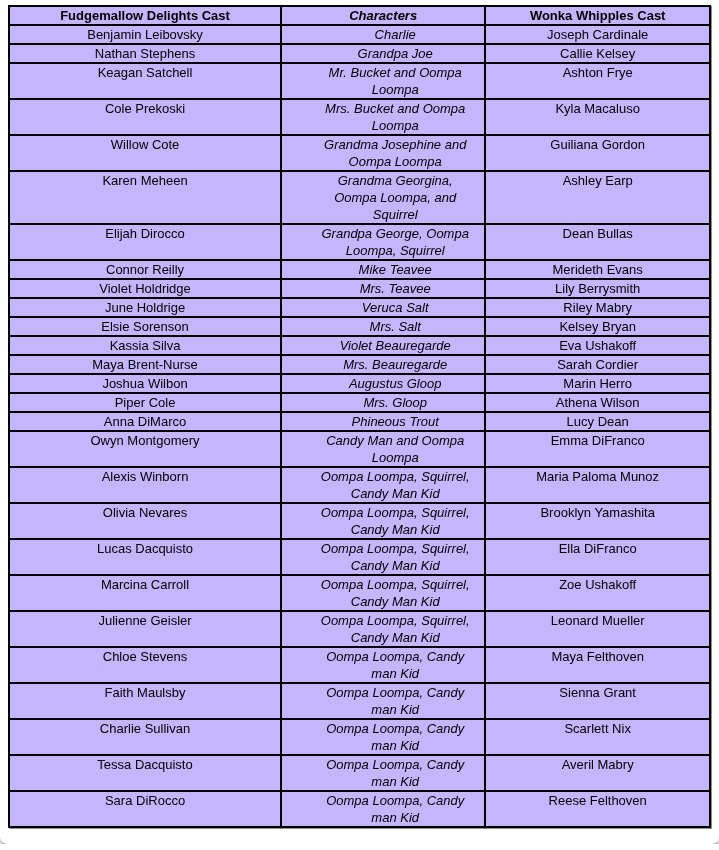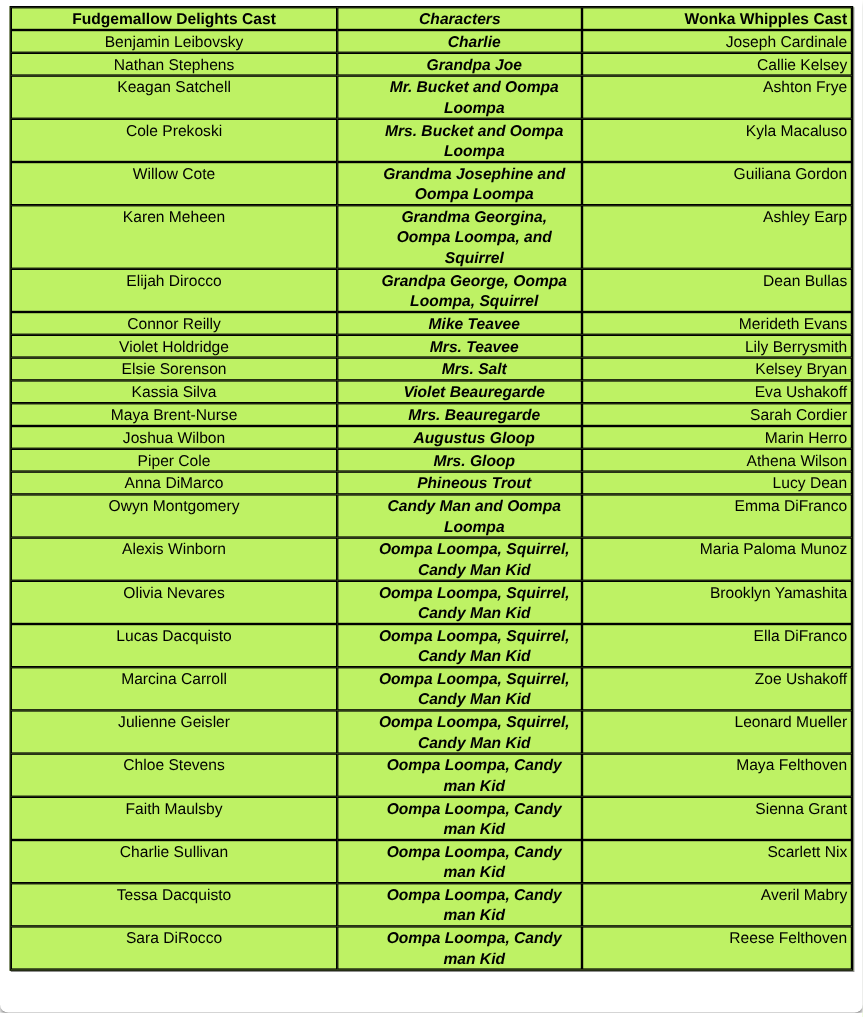--- a/index.html
+++ b/index.html
@@ -20,48 +20,48 @@
   }
   table.cast-table {
     position: absolute;
     top: 5px;
     left: 8px;
     width: 703px;
     border-collapse: separate;
     border-spacing: 0;
     border: 1px solid #000000;
     box-shadow: 1px 1px 0 #8f8f8f;
-    background: #bef264;
+    background: #c4b5fd;
     table-layout: fixed;
   }
   th, td {
     border: 1px solid #000000;
     text-align: center;
     vertical-align: top;
     font-size: 13px;
     line-height: 17px;
     padding: 0 3px;
     color: #000000;
     overflow: hidden;
   }
   th {
     font-weight: bold;
   }
   th.col2 {
     font-style: italic;
   }
   td.col2 {
-    font-weight: bold;
+    font-weight: normal;
     font-style: italic;
     white-space: pre-line;
     padding-left: 27px;
   }
   .col1 { width: 39%; }
   .col2 { width: 29%; margin-left: 12px; }
-  .col3 { width: 32%; text-align: right; }
+  .col3 { width: 32%; }
 </style>
 </head>
 <body>
 
 <div class="page">
   <table class="cast-table">
     <thead>
       <tr>
         <th class="col1">Fudgemallow Delights Cast</th>
         <th class="col2">Characters</th>
@@ -114,20 +114,25 @@
           <td class="col1">Connor Reilly</td>
           <td class="col2">Mike Teavee</td>
           <td class="col3">Merideth Evans</td>
         </tr>
         <tr>
           <td class="col1">Violet Holdridge</td>
           <td class="col2">Mrs. Teavee</td>
           <td class="col3">Lily Berrysmith</td>
         </tr>
         <tr>
+          <td class="col1">June Holdrige</td>
+          <td class="col2">Veruca Salt</td>
+          <td class="col3">Riley Mabry</td>
+        </tr>
+        <tr>
           <td class="col1">Elsie Sorenson</td>
           <td class="col2">Mrs. Salt</td>
           <td class="col3">Kelsey Bryan</td>
         </tr>
         <tr>
           <td class="col1">Kassia Silva</td>
           <td class="col2">Violet Beauregarde</td>
           <td class="col3">Eva Ushakoff</td>
         </tr>
         <tr>

